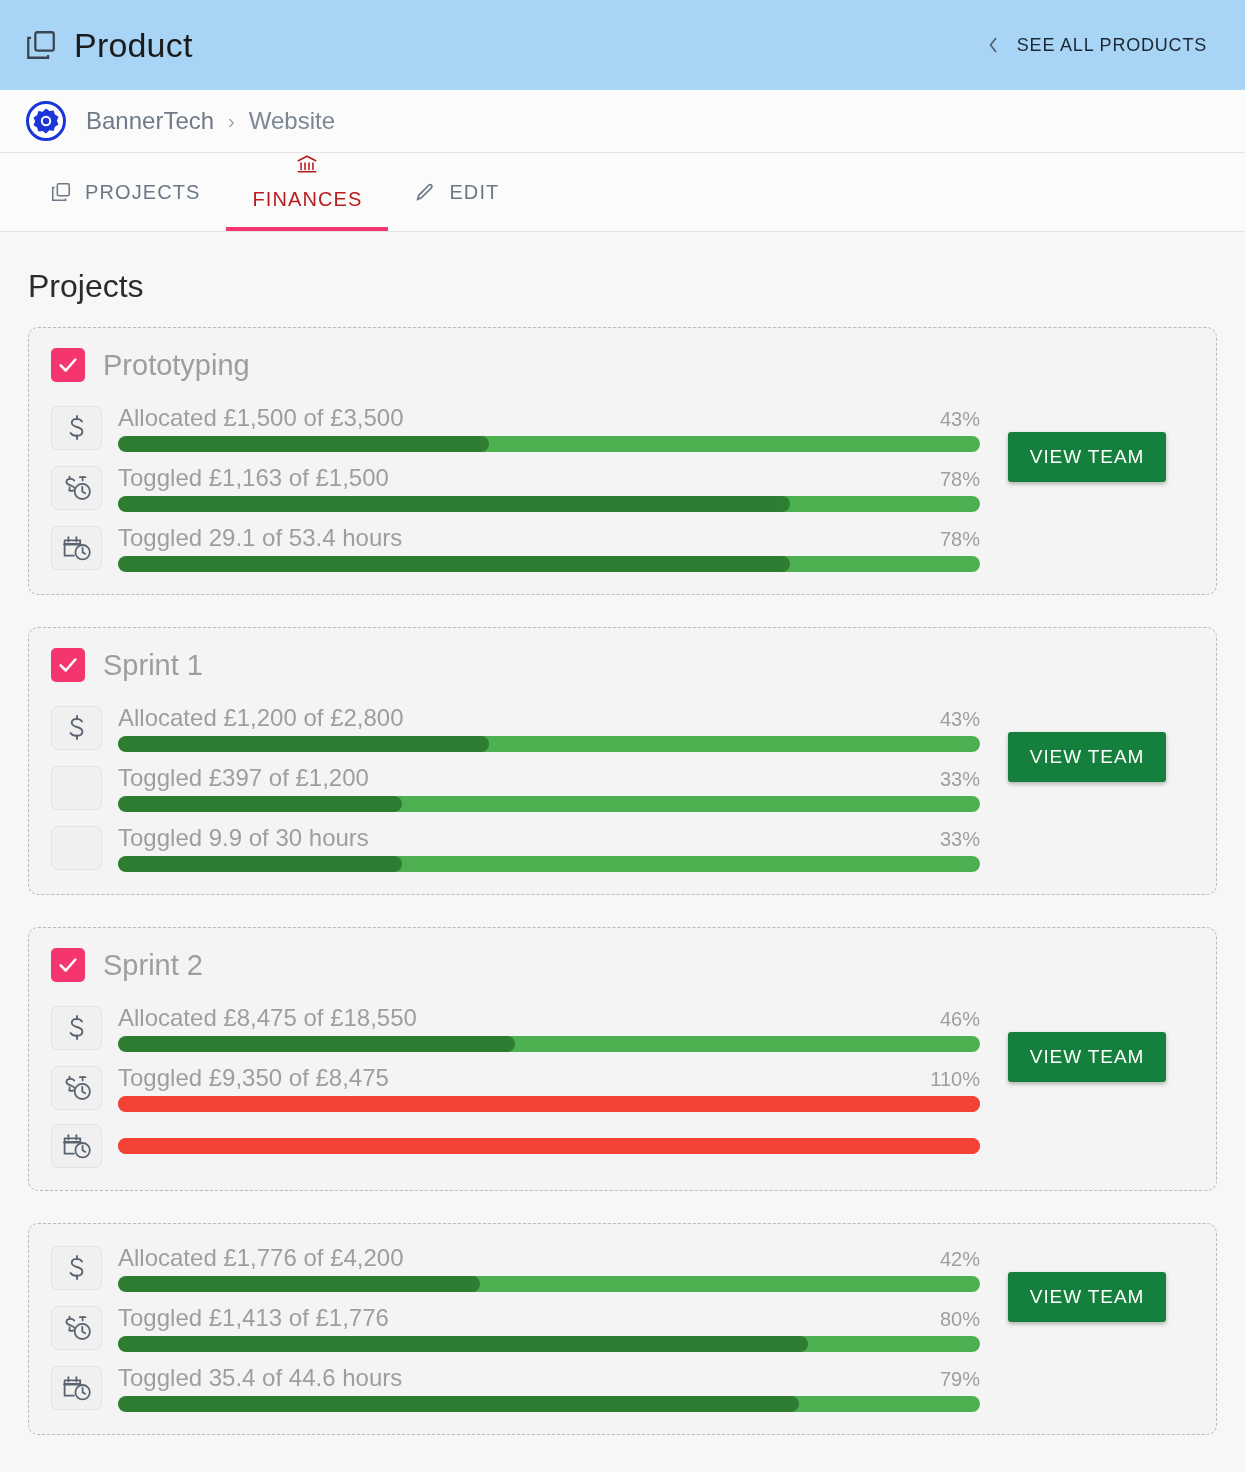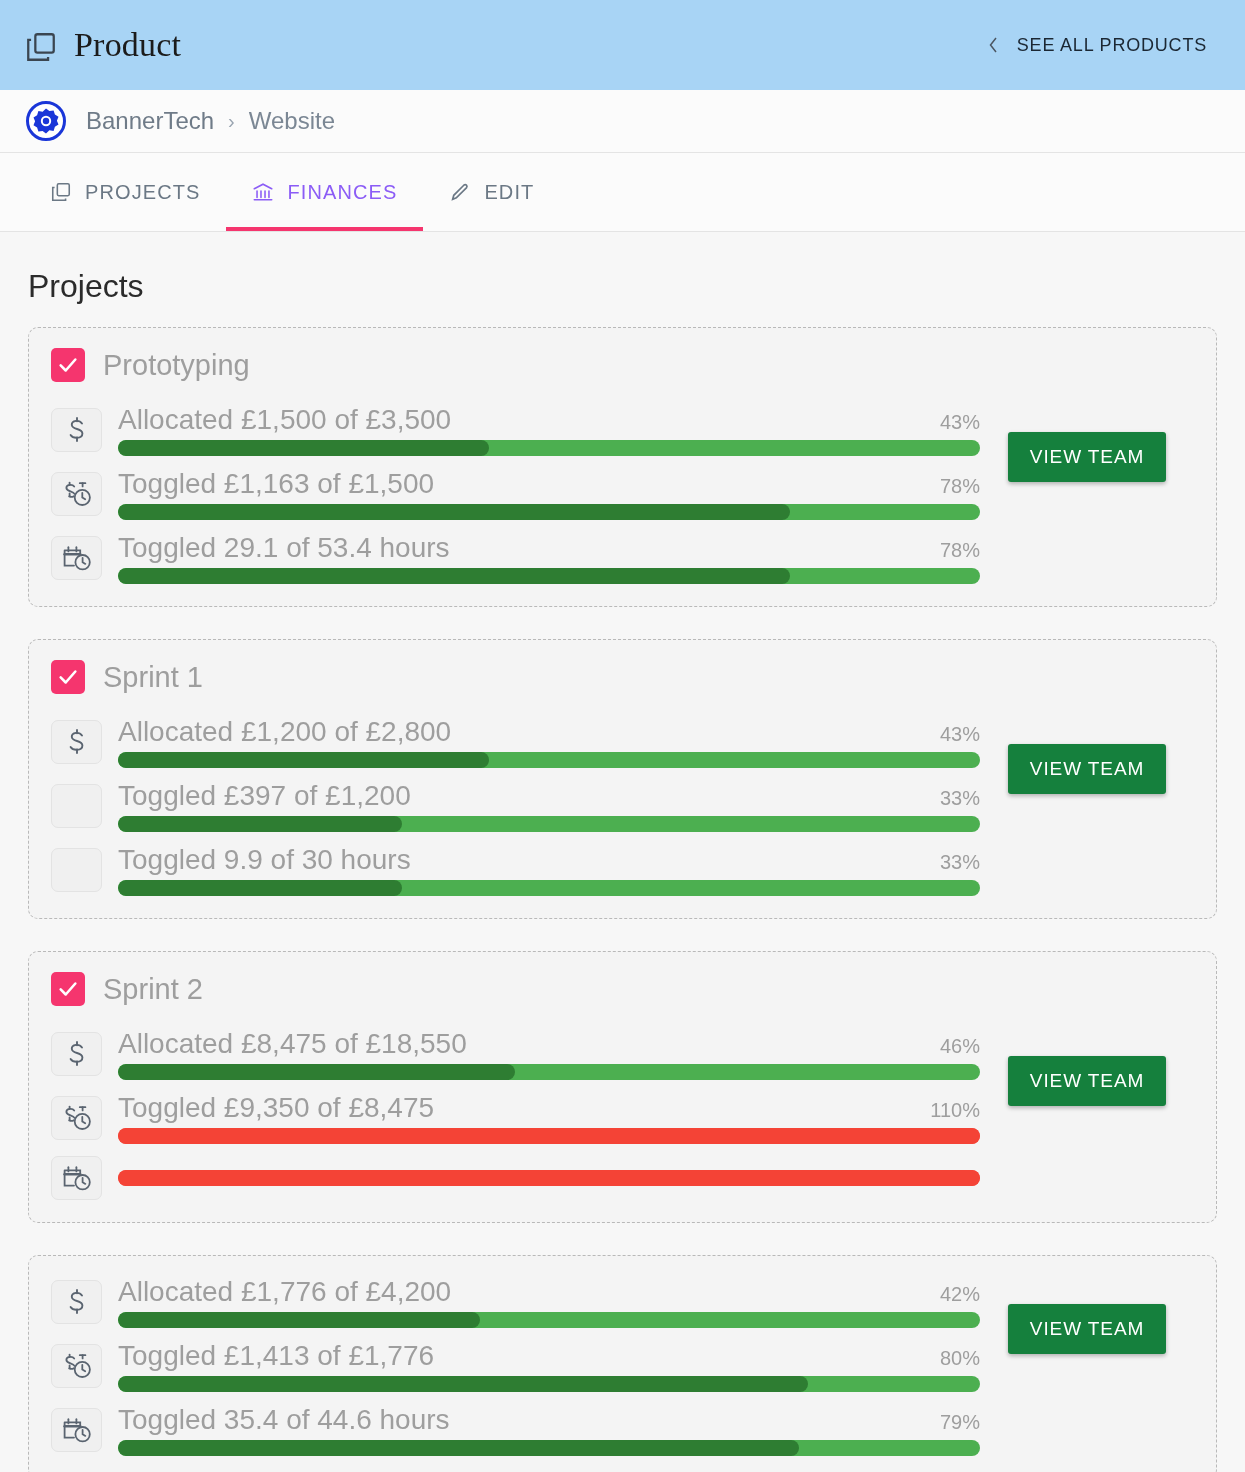--- a/index.html
+++ b/index.html
@@ -13,21 +13,21 @@
 
   
   .topbar {
     height: 90px;
     background: #a8d4f5;
     display: flex;
     align-items: center;
     padding: 0 38px 0 24px;
     position: relative;
   }
-  .topbar-left { display: flex; align-items: flex-end; gap: 16px; font-family: Liberation Serif, serif; }
+  .topbar-left { display: flex; align-items: center; gap: 16px; }
   .product-icon { width: 34px; height: 34px; display: block; }
   .product-title {
     font-size: 34px;
     font-weight: 400;
     color: #1b1b1b;
     letter-spacing: .2px;
   }
   .topbar-right {
     margin-left: auto;
     display: flex;
@@ -79,21 +79,21 @@
     padding: 0 26px;
     cursor: pointer;
     position: relative;
     color: #6b7885;
   }
   .tab .tlabel {
     font-size: 20px;
     letter-spacing: 1.1px;
     font-weight: 400;
   }
-  .tab.active { color: #8b5cf6; }
+  .tab.active { color: #b91c1c; flex-direction: column; }
   .tab.active::after {
     content: "";
     position: absolute;
     left: 0; right: 0; bottom: 0;
     height: 4px;
     background: #f5356e;
   }
   .tab svg { display: block; }
 
   
@@ -157,21 +157,21 @@
   }
   .metric-icon svg { display: block; }
   .metric-main { flex: 1 1 auto; min-width: 0; }
   .metric-row {
     display: flex;
     align-items: baseline;
     justify-content: space-between;
     margin-bottom: 4px;
   }
   .metric-label {
-    font-size: 28px;
+    font-size: 24px;
     color: #9e9e9e;
     font-weight: 400;
     white-space: nowrap;
   }
   .metric-pct {
     font-size: 20px;
     color: #9e9e9e;
     font-weight: 400;
     white-space: nowrap;
   }

